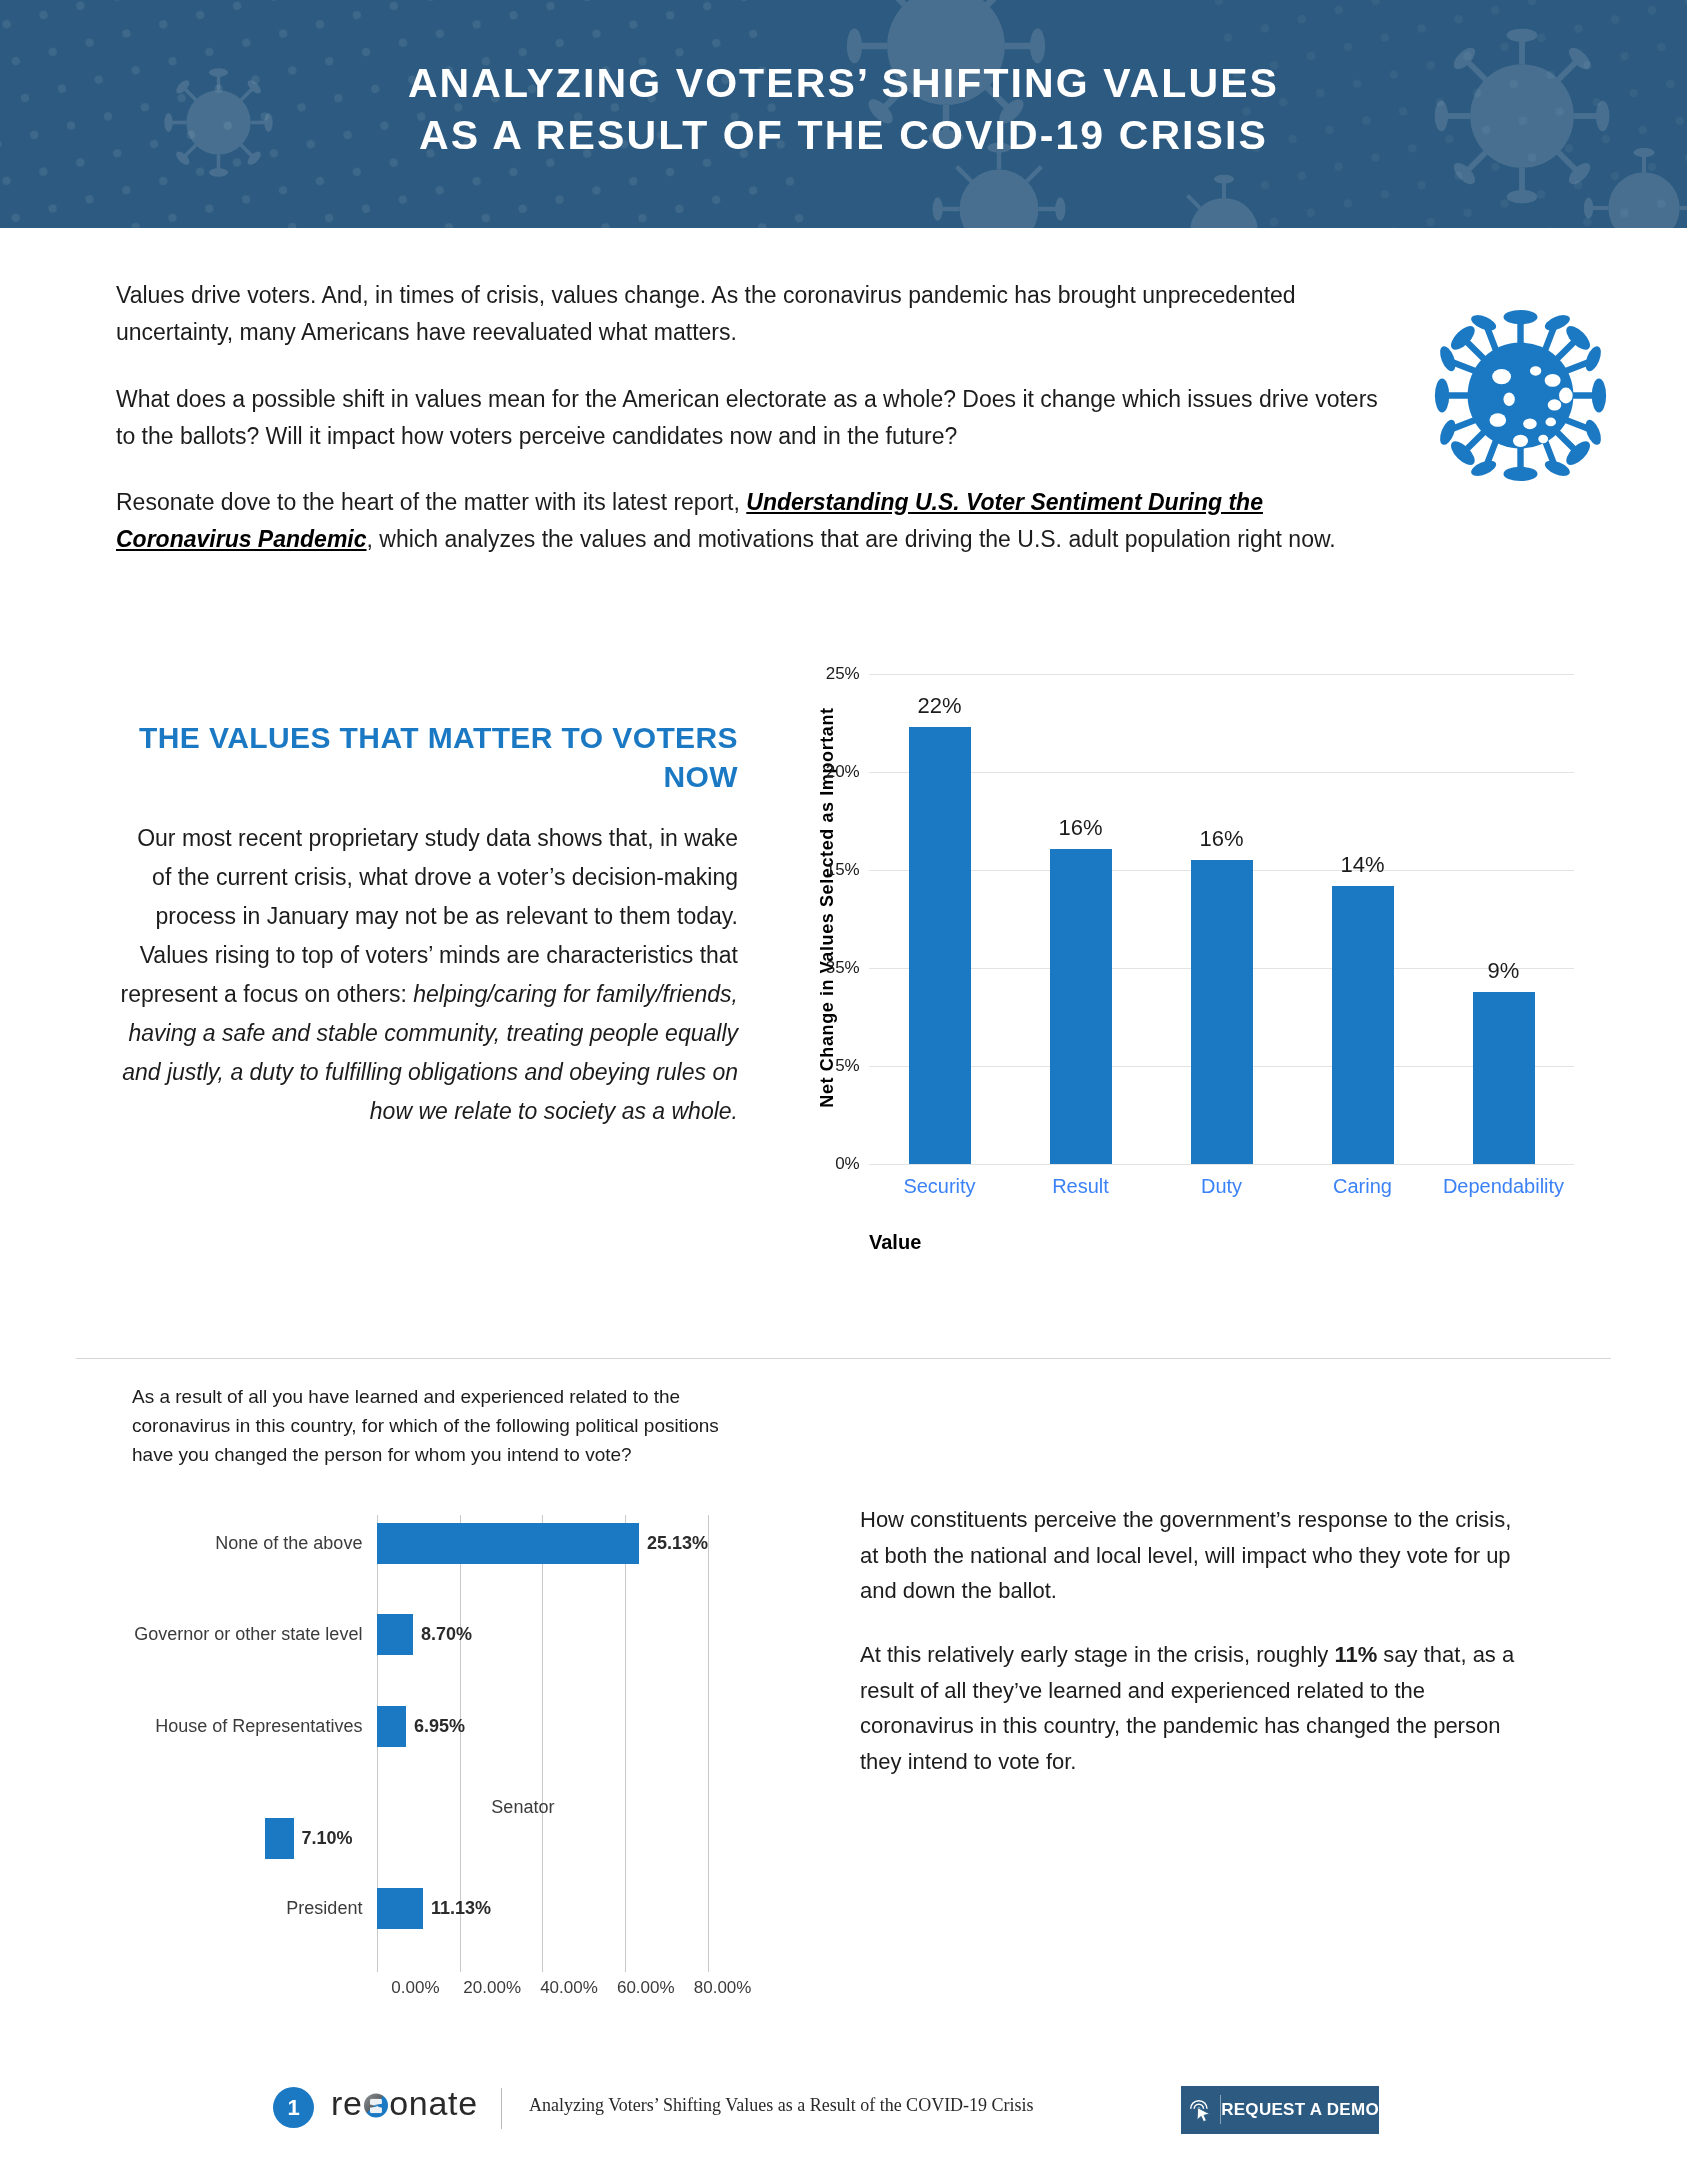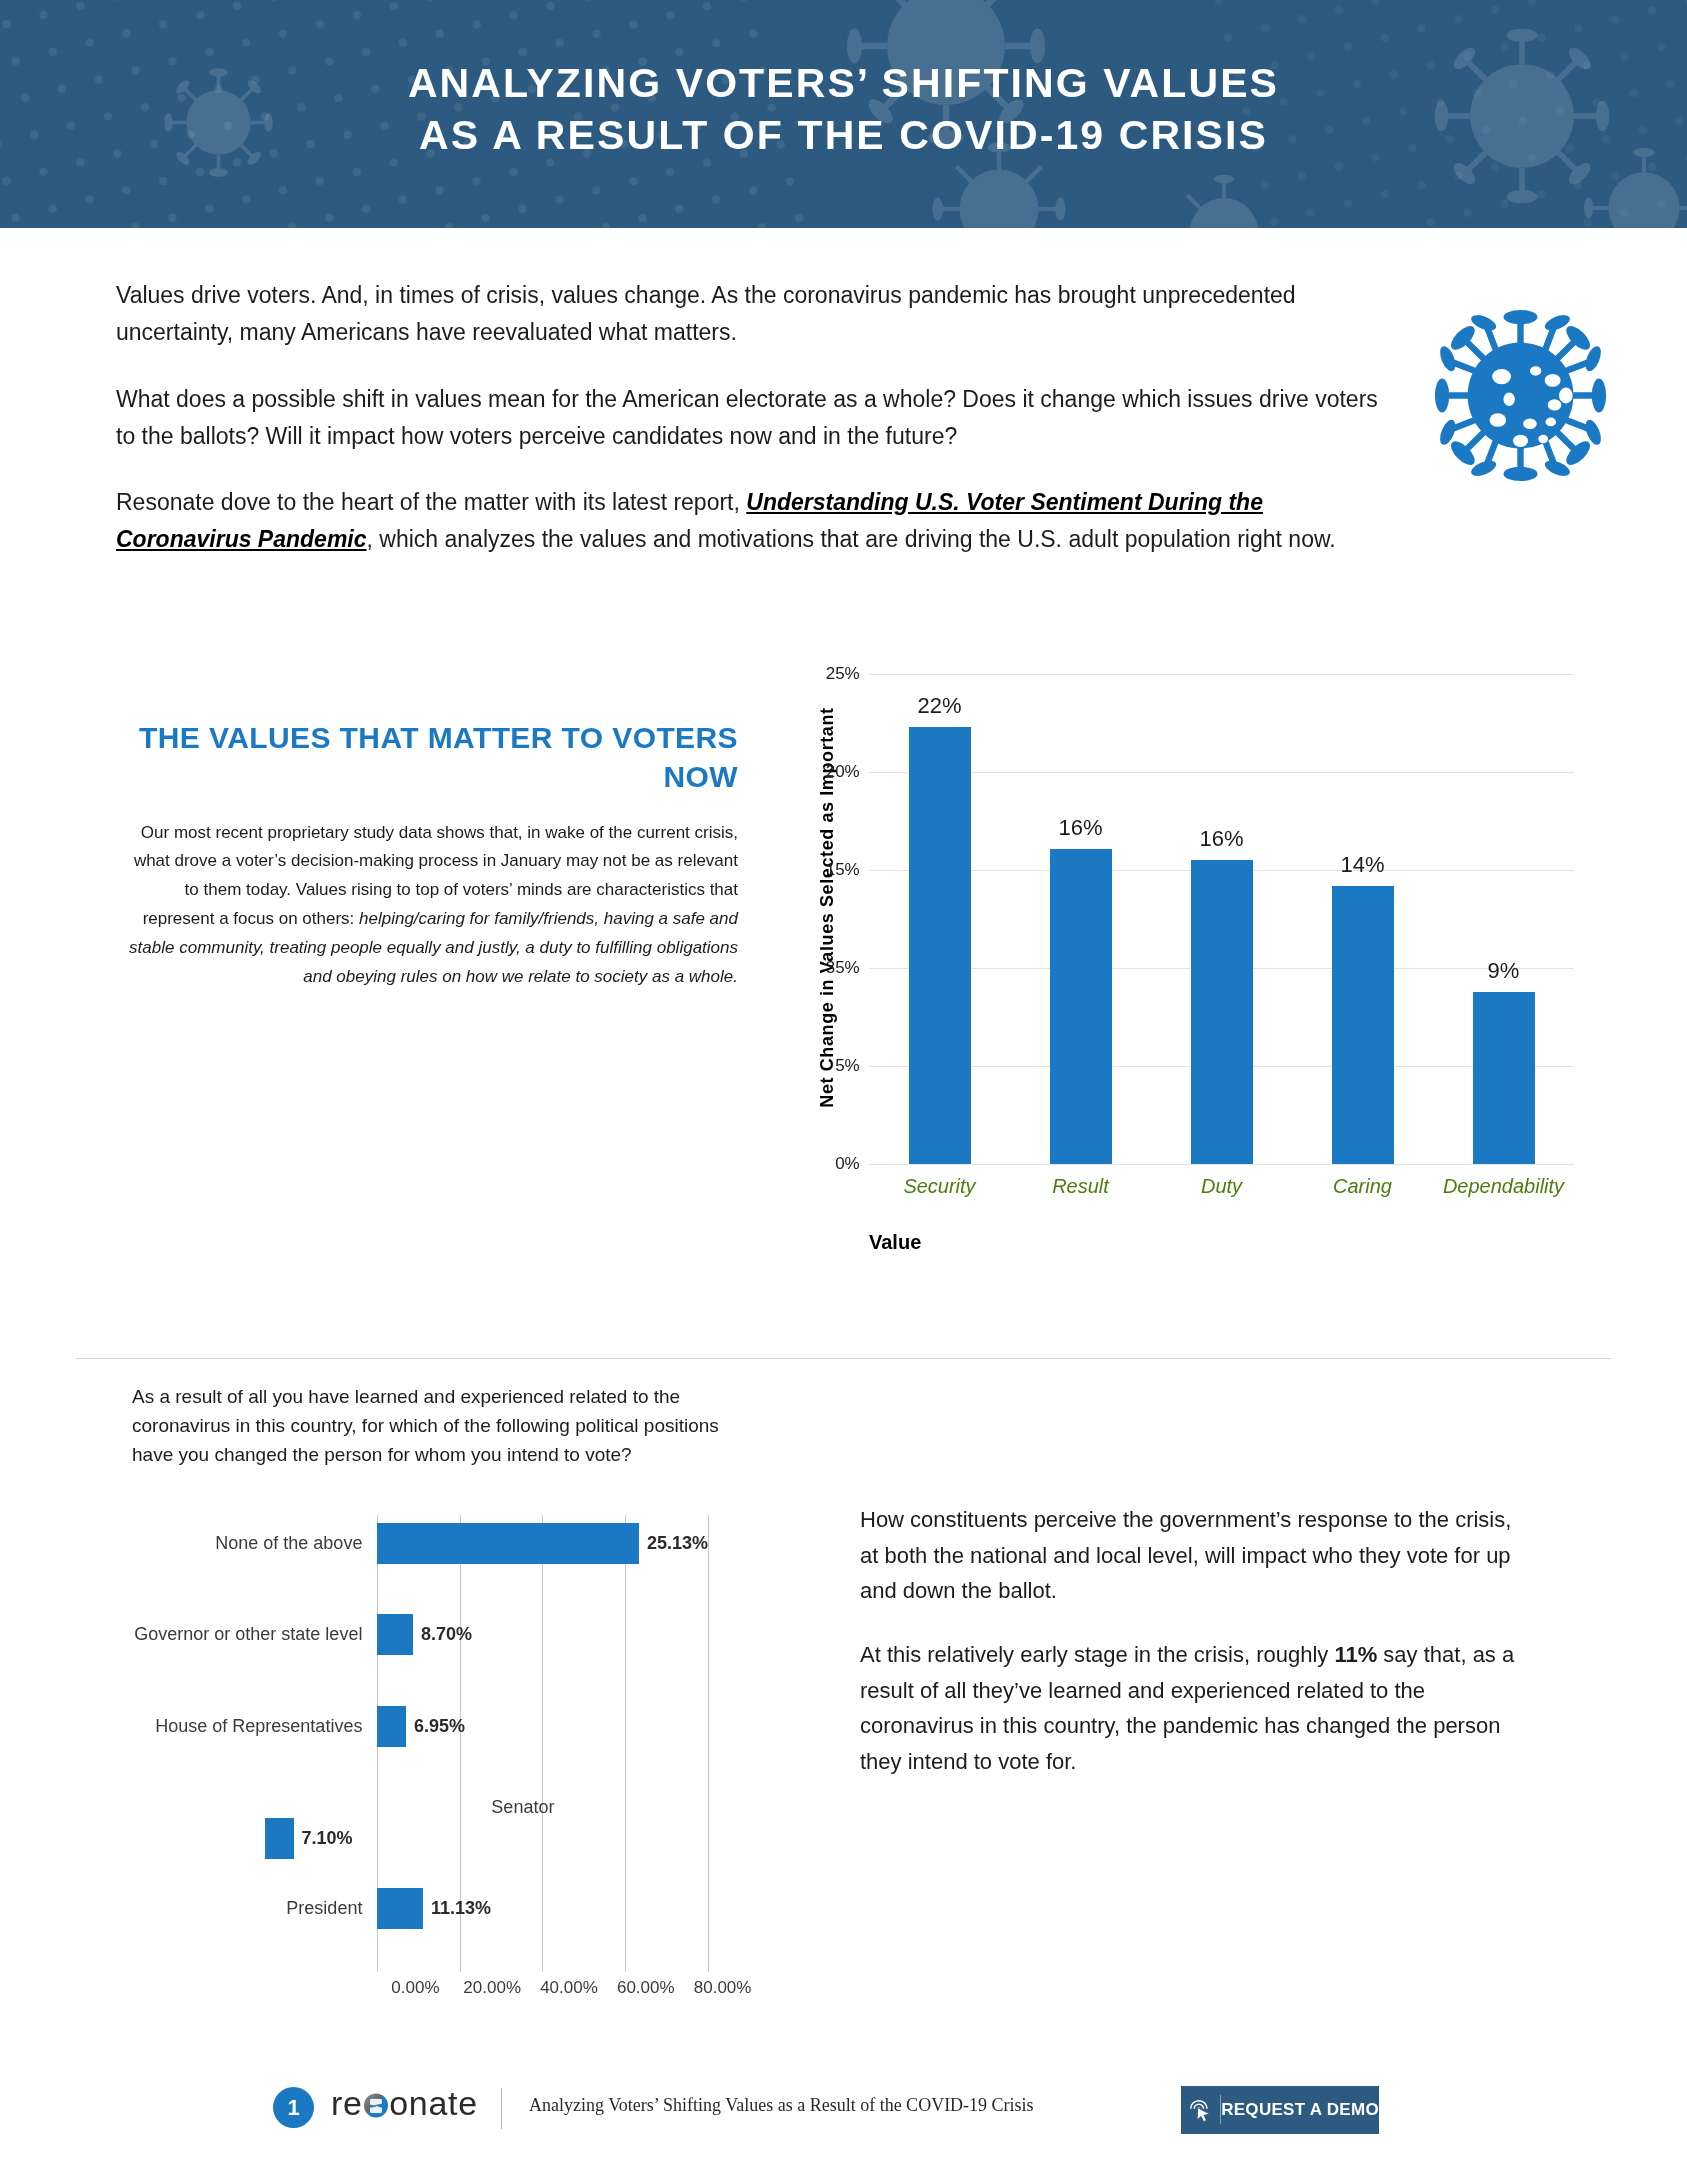--- a/index.html
+++ b/index.html
@@ -110,21 +110,21 @@
     color: #1b79c4;
     font-family: "Liberation Sans Narrow", "Liberation Sans", sans-serif;
     font-weight: bold;
     font-size: 30px;
     line-height: 1.30;
     letter-spacing: 0.4px;
     text-transform: uppercase;
     margin-bottom: 22.5px;
   }
   .s1-body {
-    font-size: 17px;
+    font-size: 23px;
     line-height: 1.70;
     color: #1c1c1c;
     font-weight: 300;
   }
   .s1-body .em { font-style: italic; }
 
   
   .chart1 {
     position: absolute;
     left: 791px; top: 662px;
@@ -191,23 +191,22 @@
   .c1-xlabels {
     position: absolute;
     left: 78px; top: 513px;
     width: 705px;
     display: flex;
   }
   .c1-xlabels div {
     flex: 1 1 0;
     text-align: center;
     font-size: 20px;
-    color: #4d7c0f;
+    color: #3b82f6;
     white-space: nowrap;
-    font-style: italic;
   }
   .c1-xtitle {
     position: absolute;
     left: 78px; top: 569px;
     width: 705px;
     text-align: left;
     font-size: 20px;
     font-weight: bold;
     color: #000;
   }

